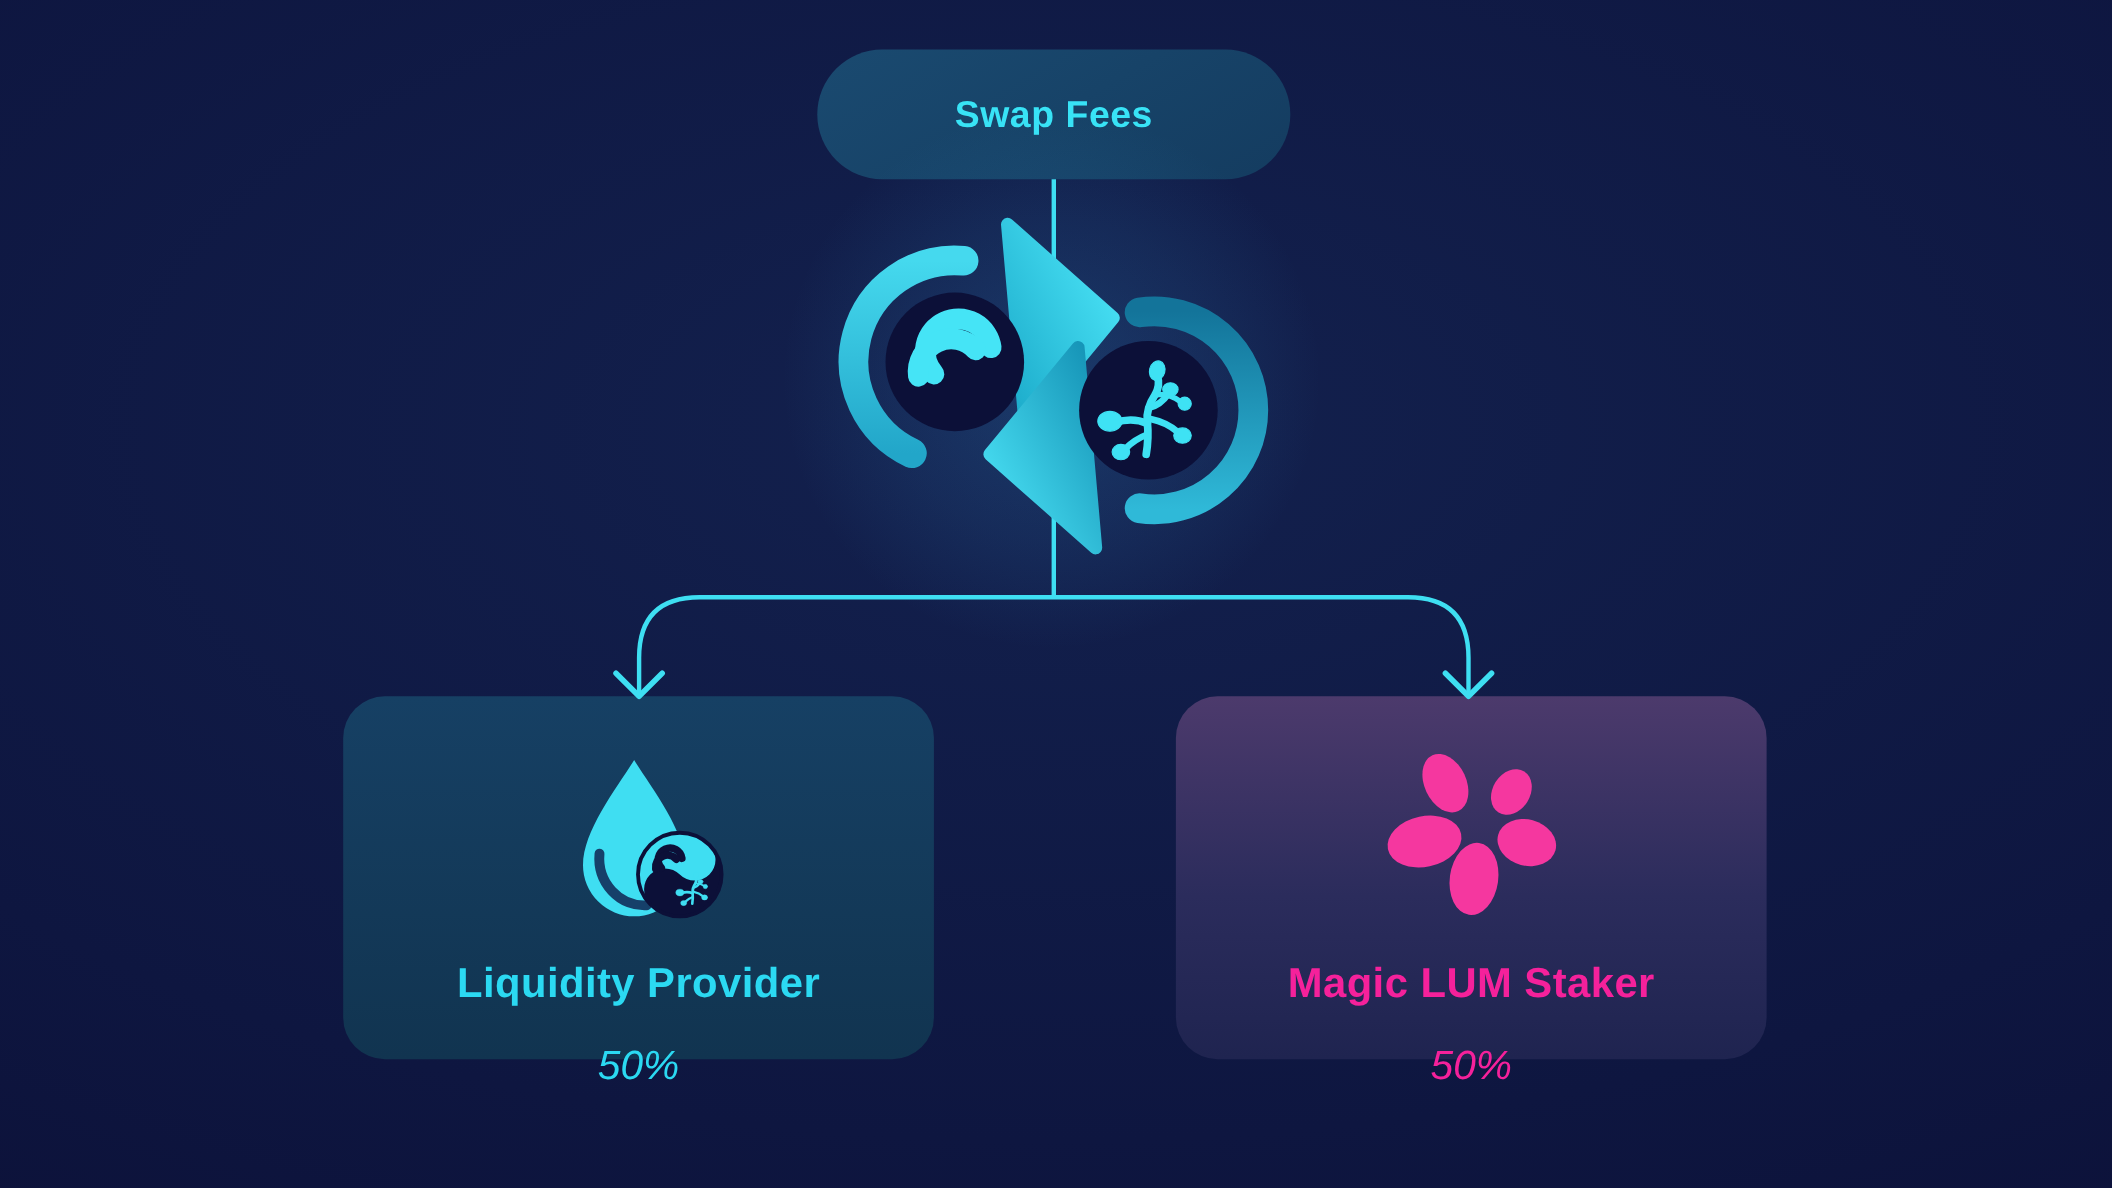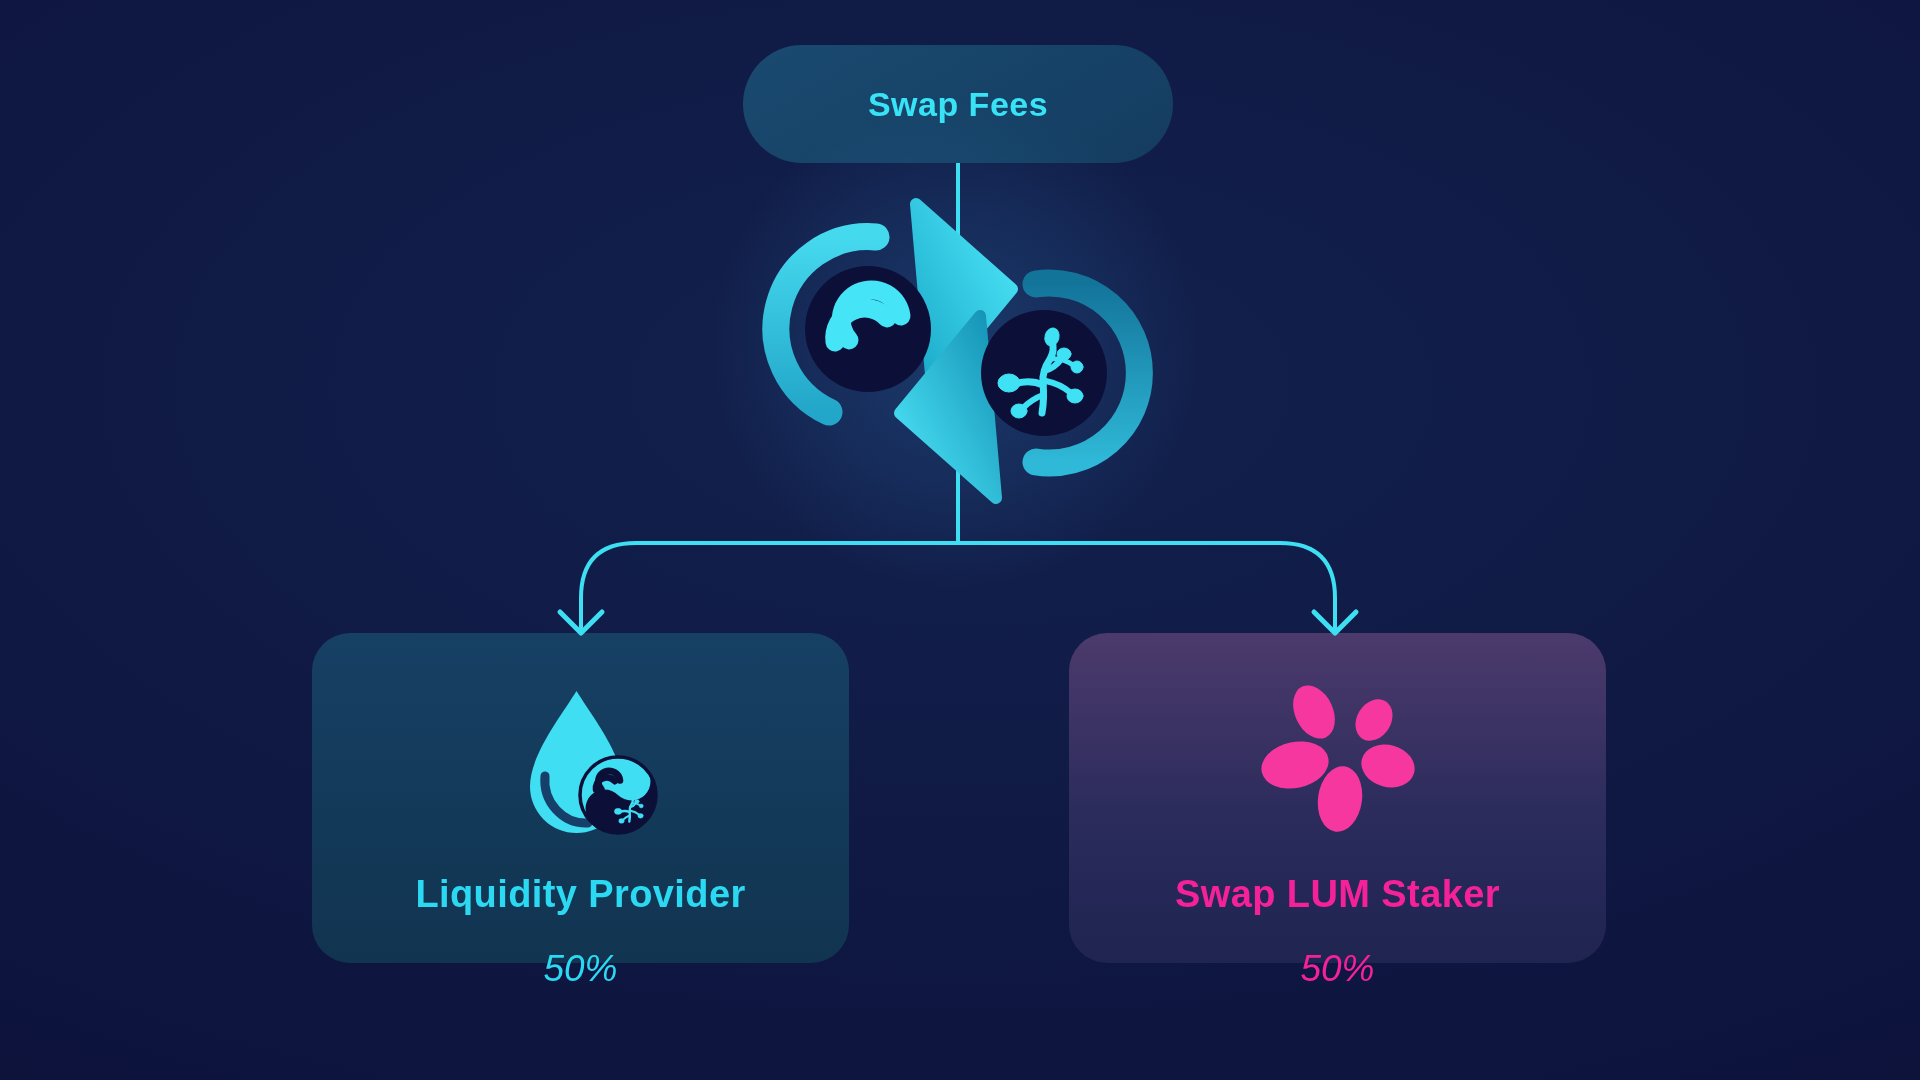--- a/index.html
+++ b/index.html
@@ -51,21 +51,21 @@
   <div class="pill">
     <span>Swap Fees</span>
   </div>
 
   <div class="box box-left">
     <div class="box-title cyan">Liquidity Provider</div>
     <div class="box-share cyan">50%</div>
   </div>
 
   <div class="box box-right">
-    <div class="box-title pink">Swap LUM Staker</div>
+    <div class="box-title pink">Magic LUM Staker</div>
     <div class="box-share pink">50%</div>
   </div>
 
   <svg class="overlay" viewBox="0 0 1920 1080">
     <defs>
       <radialGradient id="glow" cx="50%" cy="50%" r="50%">
         <stop offset="0%" stop-color="rgba(56,150,210,0.22)"></stop>
         <stop offset="60%" stop-color="rgba(56,150,210,0.10)"></stop>
         <stop offset="100%" stop-color="rgba(56,150,210,0)"></stop>
       </radialGradient>

